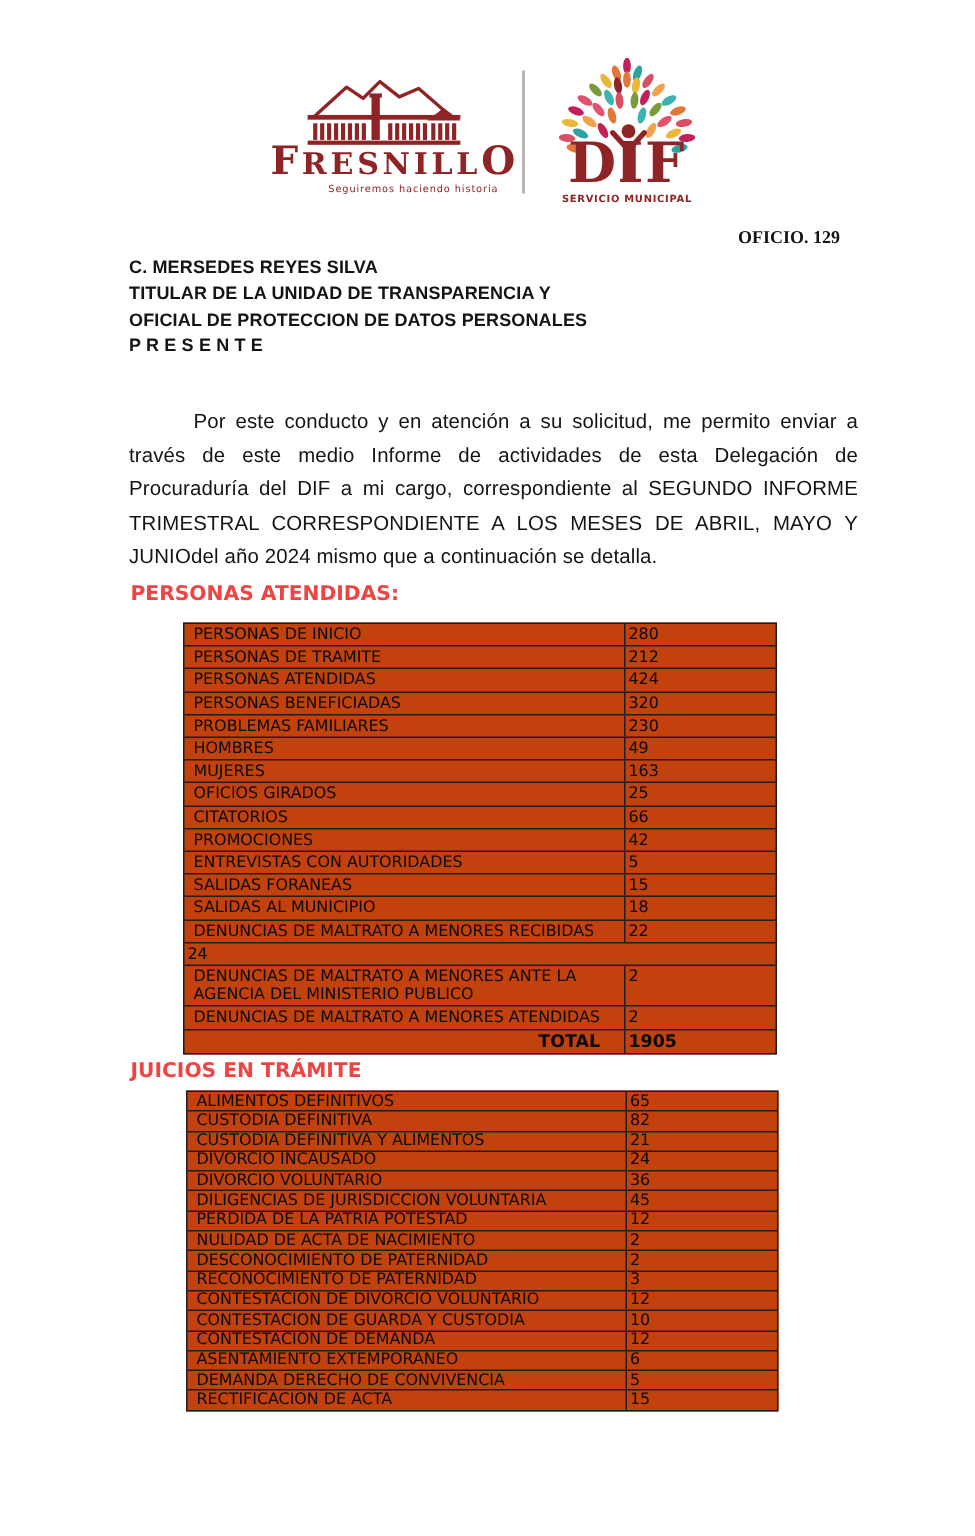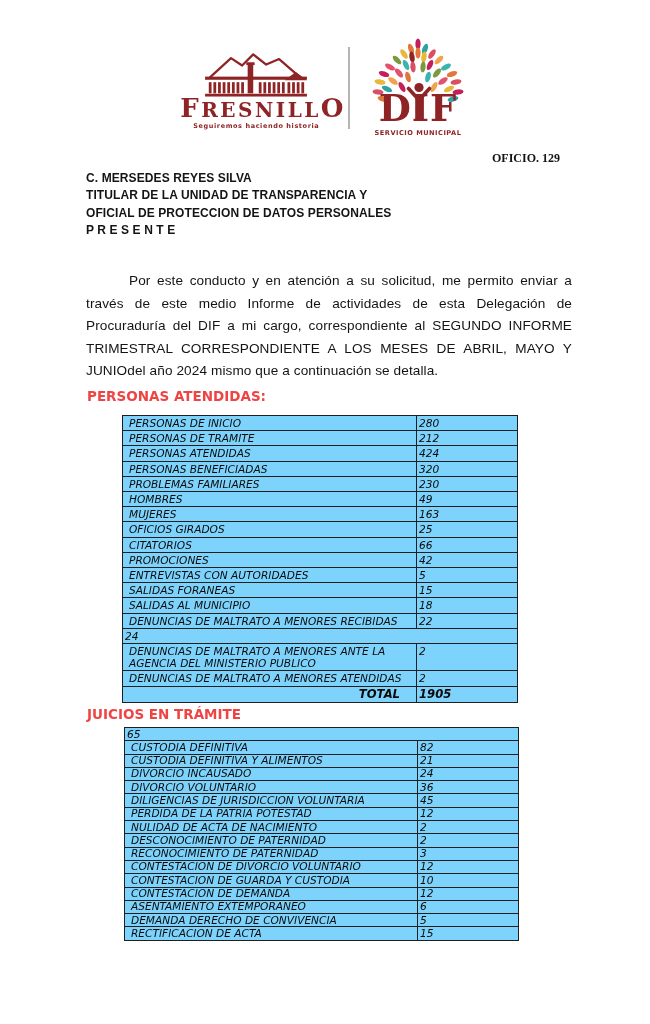--- a/index.html
+++ b/index.html
@@ -7,26 +7,26 @@
     width:650px;height:1024px;background:#ffffff;position:relative;
     font-family:"DejaVu Sans",sans-serif;color:#141414;overflow:hidden;
   }
   .page{position:absolute;inset:0;background:#fff;}
 
   
   .logo-row{
     position:absolute;top:36px;left:0;width:100%;
     display:flex;justify-content:center;align-items:center;gap:16px;
   }
-  .fresnillo{width:152px;text-align:center;line-height:1;}
+  .fresnillo{width:152px;text-align:right;line-height:1;}
   .fresnillo svg{display:block;margin:0 auto;}
   .f-name{color:#8e2425;font-family:"DejaVu Serif",serif;font-weight:bold;
     letter-spacing:2.5px;font-size:20px;margin-top:-2px;white-space:nowrap;}
   .f-big{font-size:26px;}
-  .f-tag{color:#8e2425;font-size:6.5px;letter-spacing:0.6px;margin-top:2px;font-weight:bold;}
+  .f-tag{color:#8e2425;font-size:6.5px;letter-spacing:0.6px;margin-top:2px;font-weight:normal;}
   .logo-divider{width:1.5px;height:82px;background:#b5b5b5;}
   .dif{width:104px;}
   .dif svg{display:block;}
   .dif-text{font-family:"DejaVu Serif",serif;font-weight:bold;font-size:37px;
     fill:#8e2425;letter-spacing:1px;}
   .dif-sub{font-family:"DejaVu Sans",sans-serif;font-weight:bold;font-size:6.6px;
     fill:#8e2425;letter-spacing:0.5px;}
 
   
   .oficio{
@@ -47,22 +47,22 @@
   
   .heading{
     position:absolute;left:87px;margin:0;
     font-family:"DejaVu Sans",sans-serif;font-weight:bold;font-size:13.5px;color:#ef4444;
   }
   .h1pos{top:388px;}
   .h2pos{top:706px;}
 
   
   .doc-table{
-    position:absolute;background:#7dd3fc;
-    border:1.5px solid #1f1f1f;font-size:10.6px;color:#0a0a0a;font-style:italic;
+    position:absolute;background:#c2410c;
+    border:1.5px solid #1f1f1f;font-size:10.6px;color:#0a0a0a;
   }
   .table1{top:415px;left:122px;width:394px;}
   .table2{top:727px;left:124px;width:393px;}
   .t-row{display:flex;border-bottom:1px solid #1f1f1f;align-items:stretch;}
   .t-row:last-child{border-bottom:none;}
   .t-label{flex:1;border-right:1px solid #1f1f1f;padding:1px 4px 1px 6px;line-height:12.2px;}
   .t-value{width:96px;text-align:left;padding:1px 2px;line-height:12.2px;}
   .tight .t-label,.tight .t-value{line-height:11.3px;padding-top:0.5px;padding-bottom:0.5px;}
   .t-total .t-label{
     text-align:right;font-weight:bold;font-size:11.6px;padding-right:16px;line-height:13px;
@@ -244,20 +244,21 @@
       </div>
       <div class="t-row t-total">
         <div class="t-label">TOTAL</div>
         <div class="t-value">1905</div>
       </div>
     </div>
 
   <h2 class="heading h2pos">JUICIOS EN TRÁMITE</h2>
   <div class="doc-table table2 tight">
       <div class="t-row">
+        <div class="t-label">ALIMENTOS DEFINITIVOS</div>
         <div class="t-value">65</div>
       </div>
       <div class="t-row">
         <div class="t-label">CUSTODIA DEFINITIVA</div>
         <div class="t-value">82</div>
       </div>
       <div class="t-row">
         <div class="t-label">CUSTODIA DEFINITIVA Y ALIMENTOS</div>
         <div class="t-value">21</div>
       </div>

